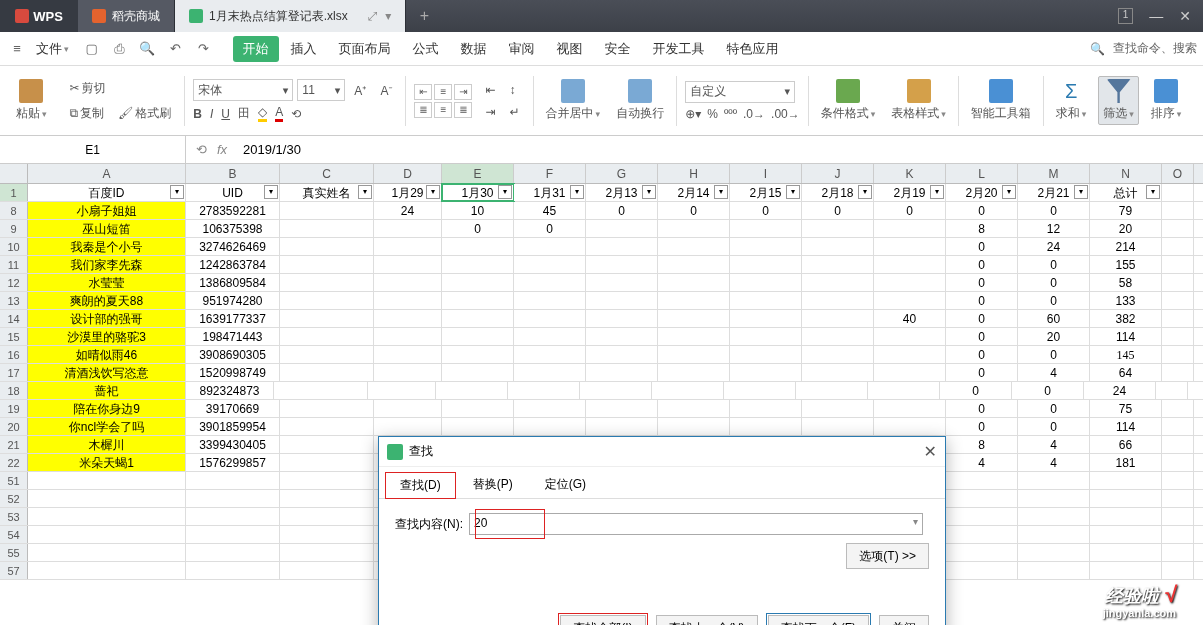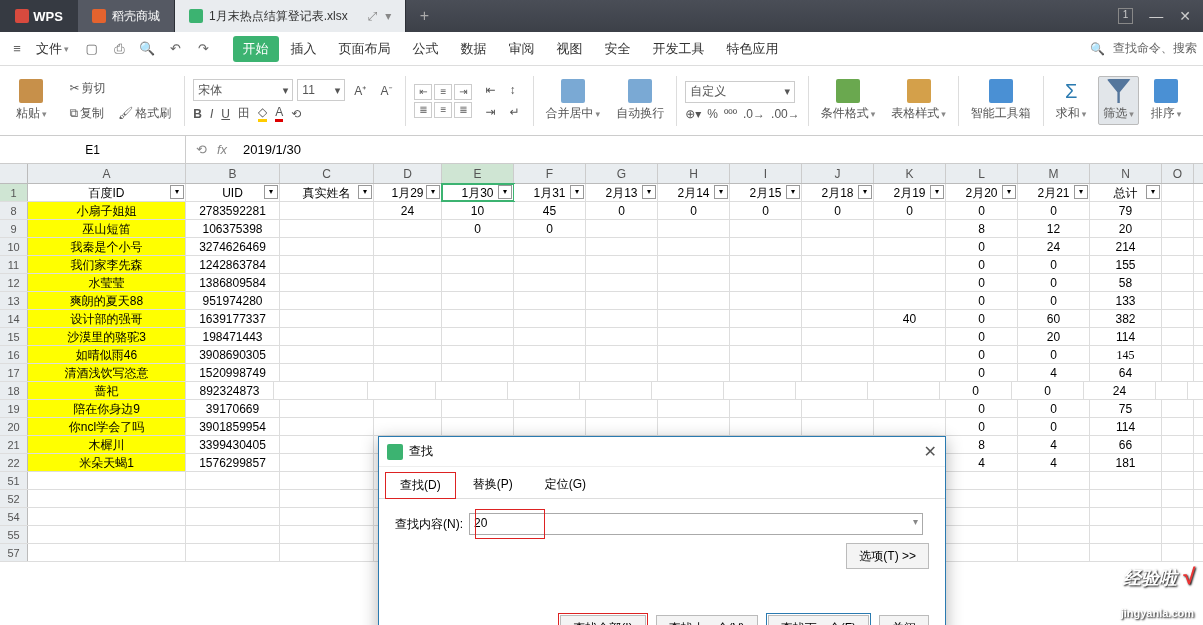--- a/index.html
+++ b/index.html
@@ -80,22 +80,22 @@
 .find-input { width:454px; height:22px; border:1px solid #aaa; padding:0 20px 0 4px; position:relative; }
 .find-input::after { content:"▾"; position:absolute; right:4px; top:2px; color:#888; font-size:10px; }
 .input-inner { position:absolute; left:4px; top:2px; }
 .redbox { position:absolute; border:1px solid #d22; pointer-events:none; }
 .dlg-buttons { position:absolute; bottom:14px; right:16px; left:16px; display:flex; gap:10px; justify-content:flex-end; }
 .btn { height:26px; padding:0 12px; border:1px solid #bbb; background:#f4f4f4; display:flex; align-items:center; }
 .btn.options { margin-bottom:30px; position:absolute; right:16px; bottom:56px; }
 .btn.red { outline:1px solid #d22; outline-offset:1px; }
 .btn.blue { outline:1px solid #2a7ab0; outline-offset:1px; }
 
-.watermark { position:absolute; right:9px; bottom:6px; color:#fff; font-weight:bold; font-style:italic; text-shadow:1px 1px 2px #000; font-size:18px; line-height:1.1; text-align:right; }
-.watermark .sub { font-size:11px; font-style:normal; display:block;margin-top:18px; }
+.watermark { position:absolute; right:27px; bottom:6px; color:#fff; font-weight:bold; font-style:italic; text-shadow:1px 1px 2px #000; font-size:18px; line-height:1.1; text-align:right; }
+.watermark .sub { font-size:11px; font-style:normal; display:block; }
 .watermark .check { color:#e33; font-size:22px; }
 </style>
 </head>
 <body>
 
 <div class="titlebar">
   <div class="wps-logo">WPS</div>
   <div class="tab dao">稻壳商城</div>
   <div class="tab file">
     <span>1月末热点结算登记表.xlsx</span>
@@ -599,20 +599,38 @@
         <div class="cell" style="width: 72px;"></div>
         <div class="cell" style="width: 72px;"></div>
         <div class="cell" style="width: 72px;"></div>
         <div class="cell" style="width: 72px;"></div>
         <div class="cell" style="width: 72px;"></div>
         <div class="cell" style="width: 72px;"></div>
         <div class="cell" style="width: 72px;"></div>
         <div class="cell" style="width: 32px;"></div>
       </div>
       <div class="grid-row">
+        <div class="rownum">53</div>
+        <div class="cell" style="width: 158px;"></div>
+        <div class="cell" style="width: 94px;"></div>
+        <div class="cell" style="width: 94px;"></div>
+        <div class="cell" style="width: 68px;"></div>
+        <div class="cell" style="width: 72px;"></div>
+        <div class="cell" style="width: 72px;"></div>
+        <div class="cell" style="width: 72px;"></div>
+        <div class="cell" style="width: 72px;"></div>
+        <div class="cell" style="width: 72px;"></div>
+        <div class="cell" style="width: 72px;"></div>
+        <div class="cell" style="width: 72px;"></div>
+        <div class="cell" style="width: 72px;"></div>
+        <div class="cell" style="width: 72px;"></div>
+        <div class="cell" style="width: 72px;"></div>
+        <div class="cell" style="width: 32px;"></div>
+      </div>
+      <div class="grid-row">
         <div class="rownum">54</div>
         <div class="cell" style="width: 158px;"></div>
         <div class="cell" style="width: 94px;"></div>
         <div class="cell" style="width: 94px;"></div>
         <div class="cell" style="width: 68px;"></div>
         <div class="cell" style="width: 72px;"></div>
         <div class="cell" style="width: 72px;"></div>
         <div class="cell" style="width: 72px;"></div>
         <div class="cell" style="width: 72px;"></div>
         <div class="cell" style="width: 72px;"></div>

